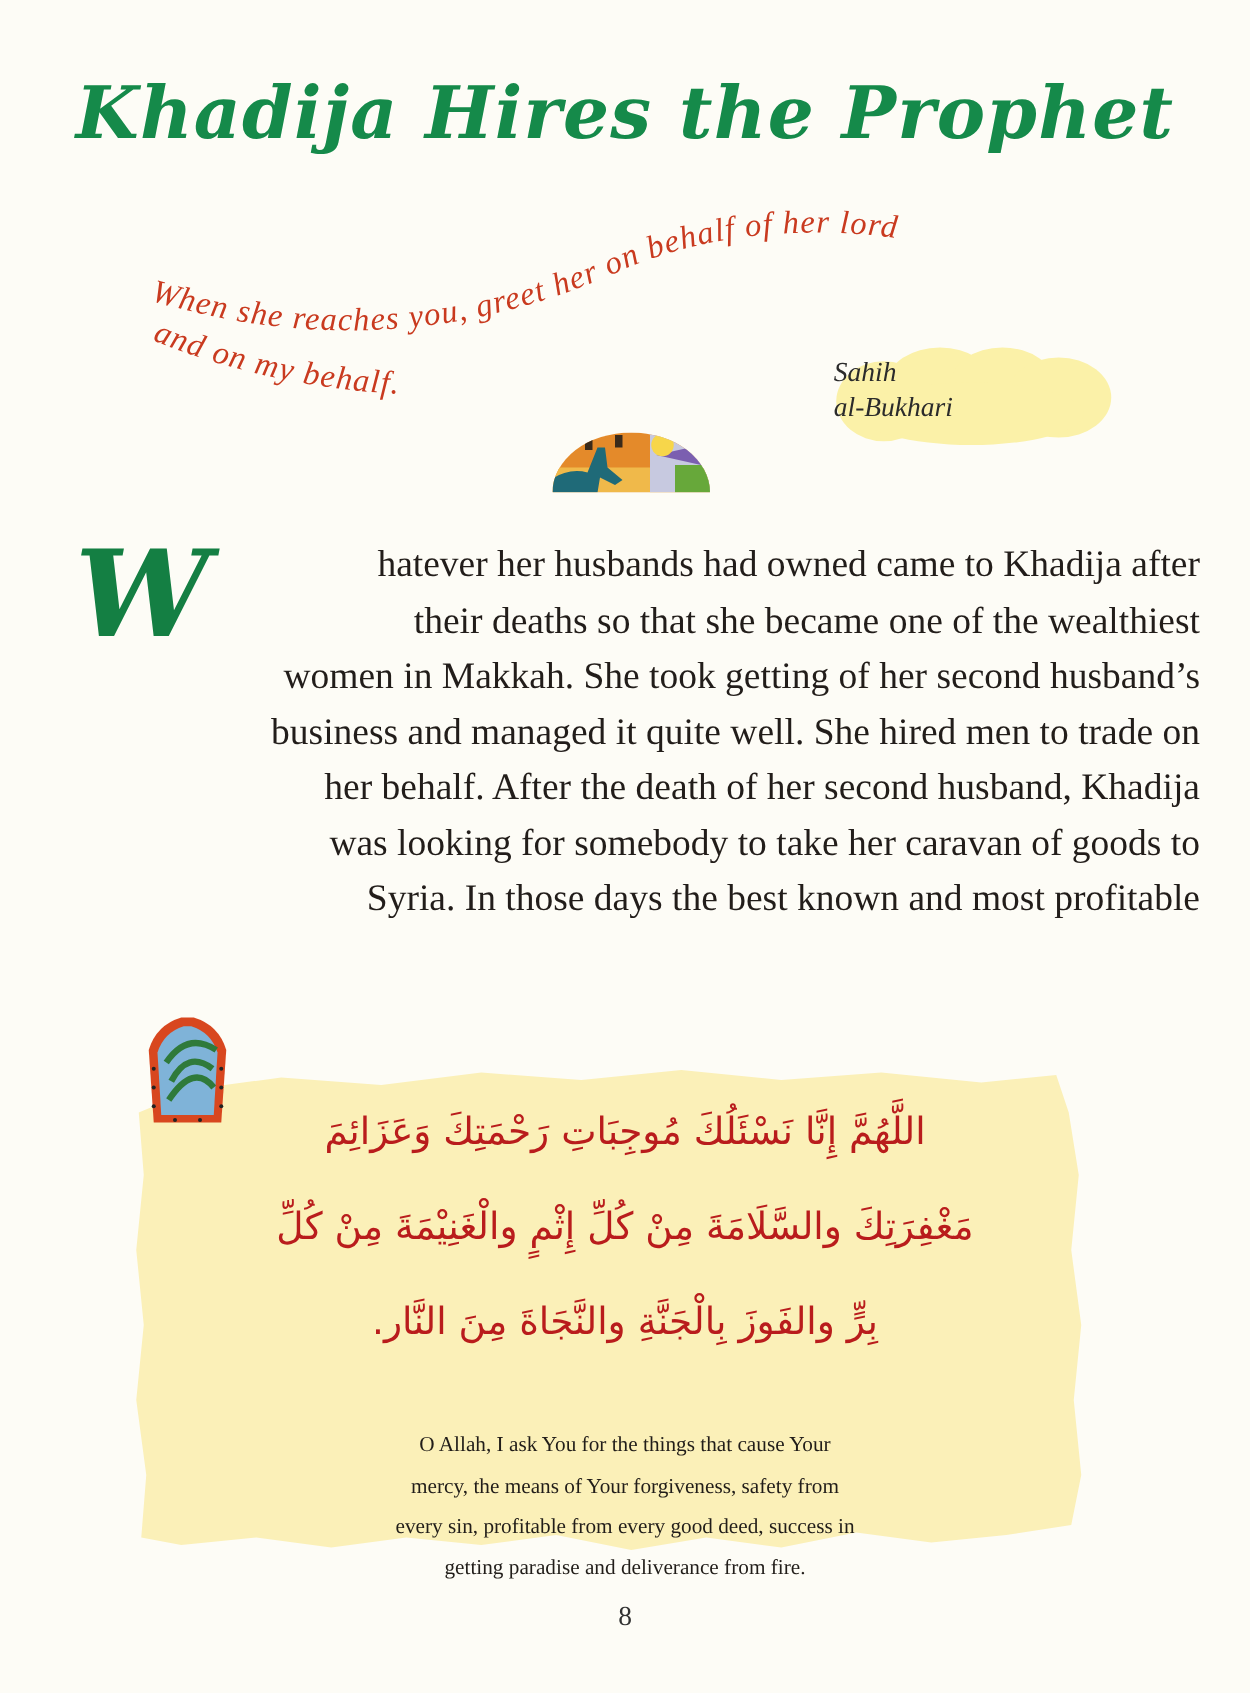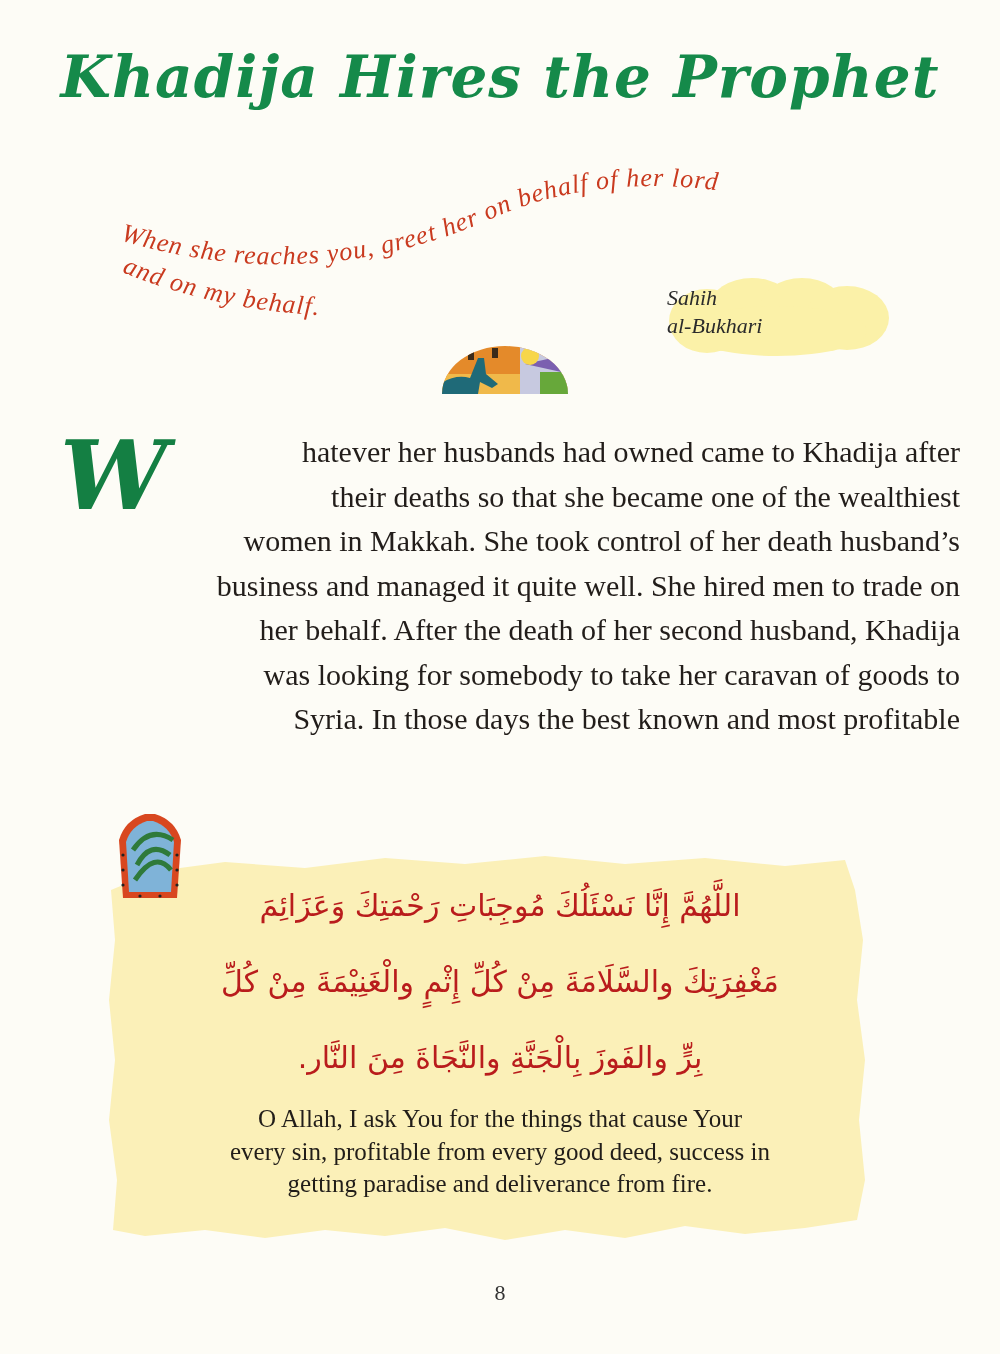--- a/index.html
+++ b/index.html
@@ -3,21 +3,21 @@
   <meta charset="utf-8">
   <style>
     html, body { margin: 0; padding: 0; }
     body {
       width: 1000px; height: 1354px; position: relative; overflow: hidden;
       background: #fdfcf6;
       font-family: "DejaVu Serif", "Liberation Serif", serif;
       color: #231f1c;
     }
     .title {
-      position: absolute; left: 0; top: 43px; width: 1000px; text-align: center;
+      position: absolute; left: 0; top: 56px; width: 1000px; text-align: center;
       font-family: "DejaVu Serif", serif; font-style: italic; font-weight: bold;
       font-size: 58px; color: #158a4a; letter-spacing: 1px; margin: 0;
     }
     .quote {
       position: absolute; left: 0; top: 0; width: 1000px; height: 400px;
     }
     .quote svg { width: 1000px; height: 400px; display: block; }
     .quote text {
       font-family: "Liberation Serif", serif; font-style: italic;
       font-size: 26px; fill: #c93a1f; letter-spacing: 1px;
@@ -47,22 +47,22 @@
     .prayer-box { position: absolute; left: 105px; top: 850px; width: 765px; height: 395px; }
     .prayer-box svg.bg { position: absolute; left: 0; top: 0; }
     .arch { position: absolute; left: 115px; top: 810px; width: 70px; height: 90px; }
     .arabic {
       position: absolute; left: 150px; top: 868px; width: 700px; text-align: center;
       direction: rtl; font-family: "DejaVu Sans", sans-serif; font-size: 30px;
       line-height: 76px; color: #b91c1c;
     }
     .arabic .line { display: block; }
     .translation {
-      position: absolute; left: 130px; top: 1103px; width: 740px; text-align: center;
-      font-family: "Liberation Serif", serif; font-size: 25px; line-height: 32.5px;
+      position: absolute; left: 130px; top: 1140px; width: 740px; text-align: center;
+      font-family: "Liberation Serif", serif; font-size: 17px; line-height: 32.5px;
       color: #211d19;
     }
     .translation .line { display: block; white-space: nowrap; }
     .page-number {
       position: absolute; left: 0; top: 1280px; width: 1000px; text-align: center;
       font-family: "Liberation Serif", serif; font-size: 22px; color: #333;
     }
   </style>
 </head>
 <body>
@@ -112,21 +112,21 @@
     <rect x="28" y="6" width="6" height="10" fill="#3a2a1a"></rect>
     <rect x="52" y="4" width="6" height="10" fill="#3a2a1a"></rect>
     <path d="M0 40 Q15 30 30 34 L38 14 L44 14 L46 30 L58 40 L52 44 L40 38 L38 50 L0 50 Z" fill="#1f6a78"></path>
   </g>
 </svg>
 
 <div class="dropcap">W</div>
 <div class="body-text">
   <span class="line indent">hatever her husbands had owned came to Khadija after</span>
   <span class="line indent">their deaths so that she became one of the wealthiest</span>
-  <span class="line">women in Makkah. She took control of her death husband’s</span>
+  <span class="line">women in Makkah. She took getting of her second husband’s</span>
   <span class="line">business and managed it quite well. She hired men to trade on</span>
   <span class="line">her behalf. After the death of her second husband, Khadija</span>
   <span class="line">was looking for somebody to take her caravan of goods to</span>
   <span class="line">Syria. In those days the best known and most profitable</span>
 </div>
 
 <div class="prayer-box">
   <svg class="bg" width="765" height="395" viewBox="0 0 765 395">
     <path fill="#fbf0b8" d="M60 20 L120 12 L200 18 L280 8 L360 14 L440 6 L520 14 L600 8 L680 16 L740 10 L750 40 L758 90 L752 150 L760 210 L754 270 L760 330 L752 370 L700 378 L640 384 L580 376 L520 388 L460 380 L400 390 L340 378 L280 386 L220 380 L160 388 L100 380 L40 386 L8 380 L12 330 L4 270 L10 210 L4 150 L10 90 L6 40 L30 30 Z"></path>
   </svg>
@@ -149,17 +149,18 @@
 </svg>
 
 <div class="arabic">
   <span class="line">اللَّهُمَّ إِنَّا نَسْئَلُكَ مُوجِبَاتِ رَحْمَتِكَ وَعَزَائِمَ</span>
   <span class="line">مَغْفِرَتِكَ والسَّلَامَةَ مِنْ كُلِّ إِثْمٍ والْغَنِيْمَةَ مِنْ كُلِّ</span>
   <span class="line">بِرٍّ والفَوزَ بِالْجَنَّةِ والنَّجَاةَ مِنَ النَّار.</span>
 </div>
 
 <div class="translation">
   <span class="line">O Allah, I ask You for the things that cause Your</span>
+  <span class="line">mercy, the means of Your forgiveness, safety from</span>
   <span class="line">every sin, profitable from every good deed, success in</span>
   <span class="line">getting paradise and deliverance from fire.</span>
 </div>
 
 <div class="page-number">8</div>
 
 </body></html>

